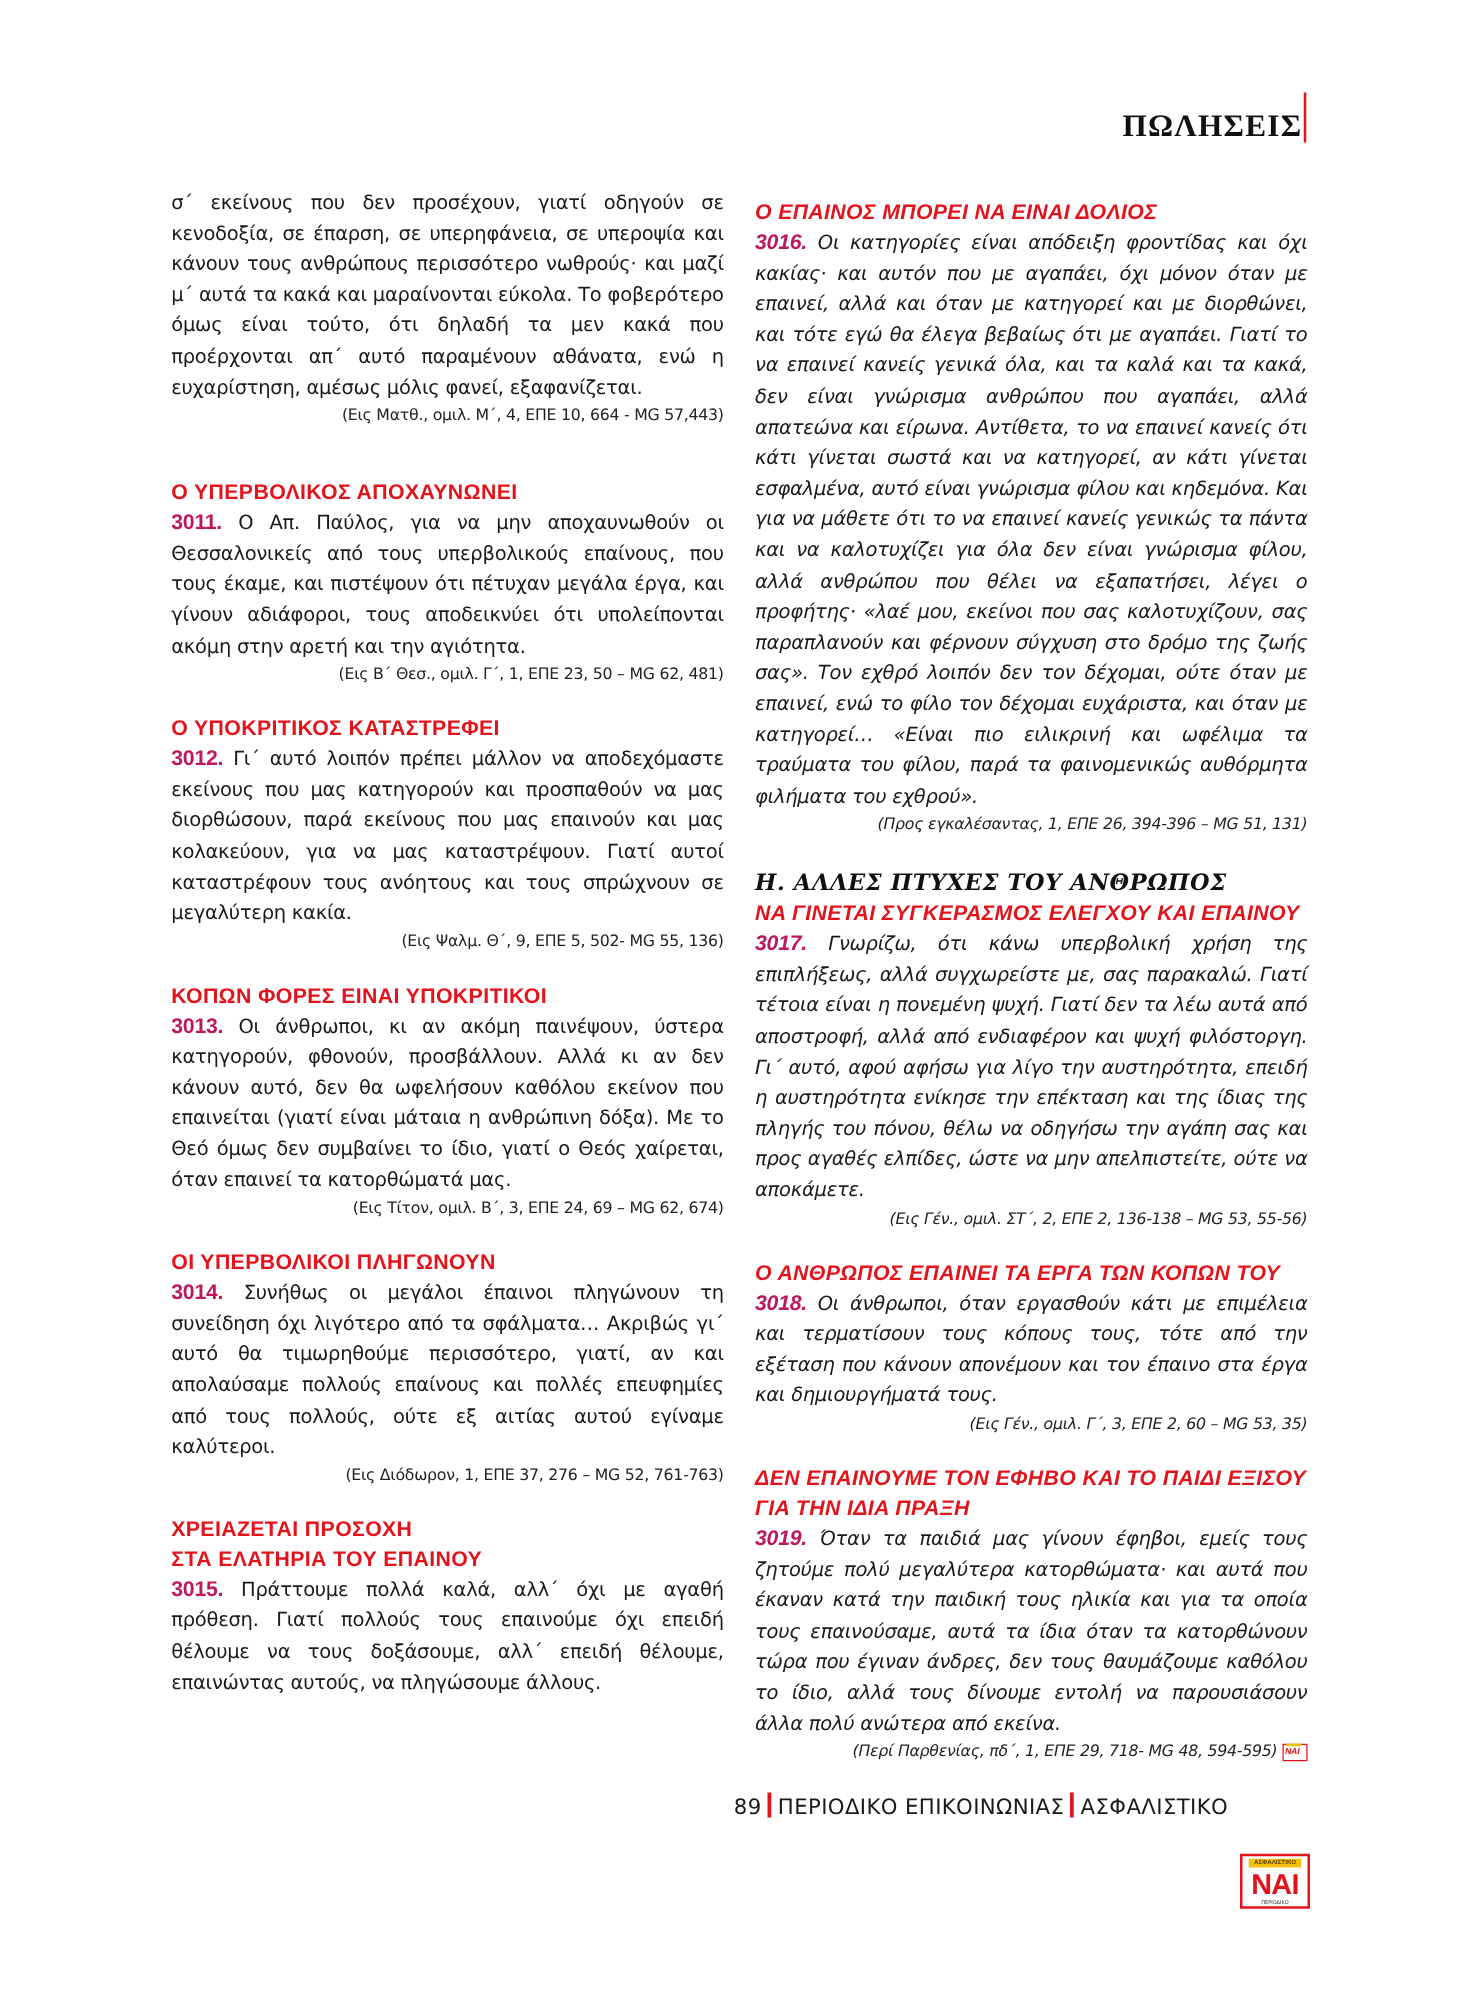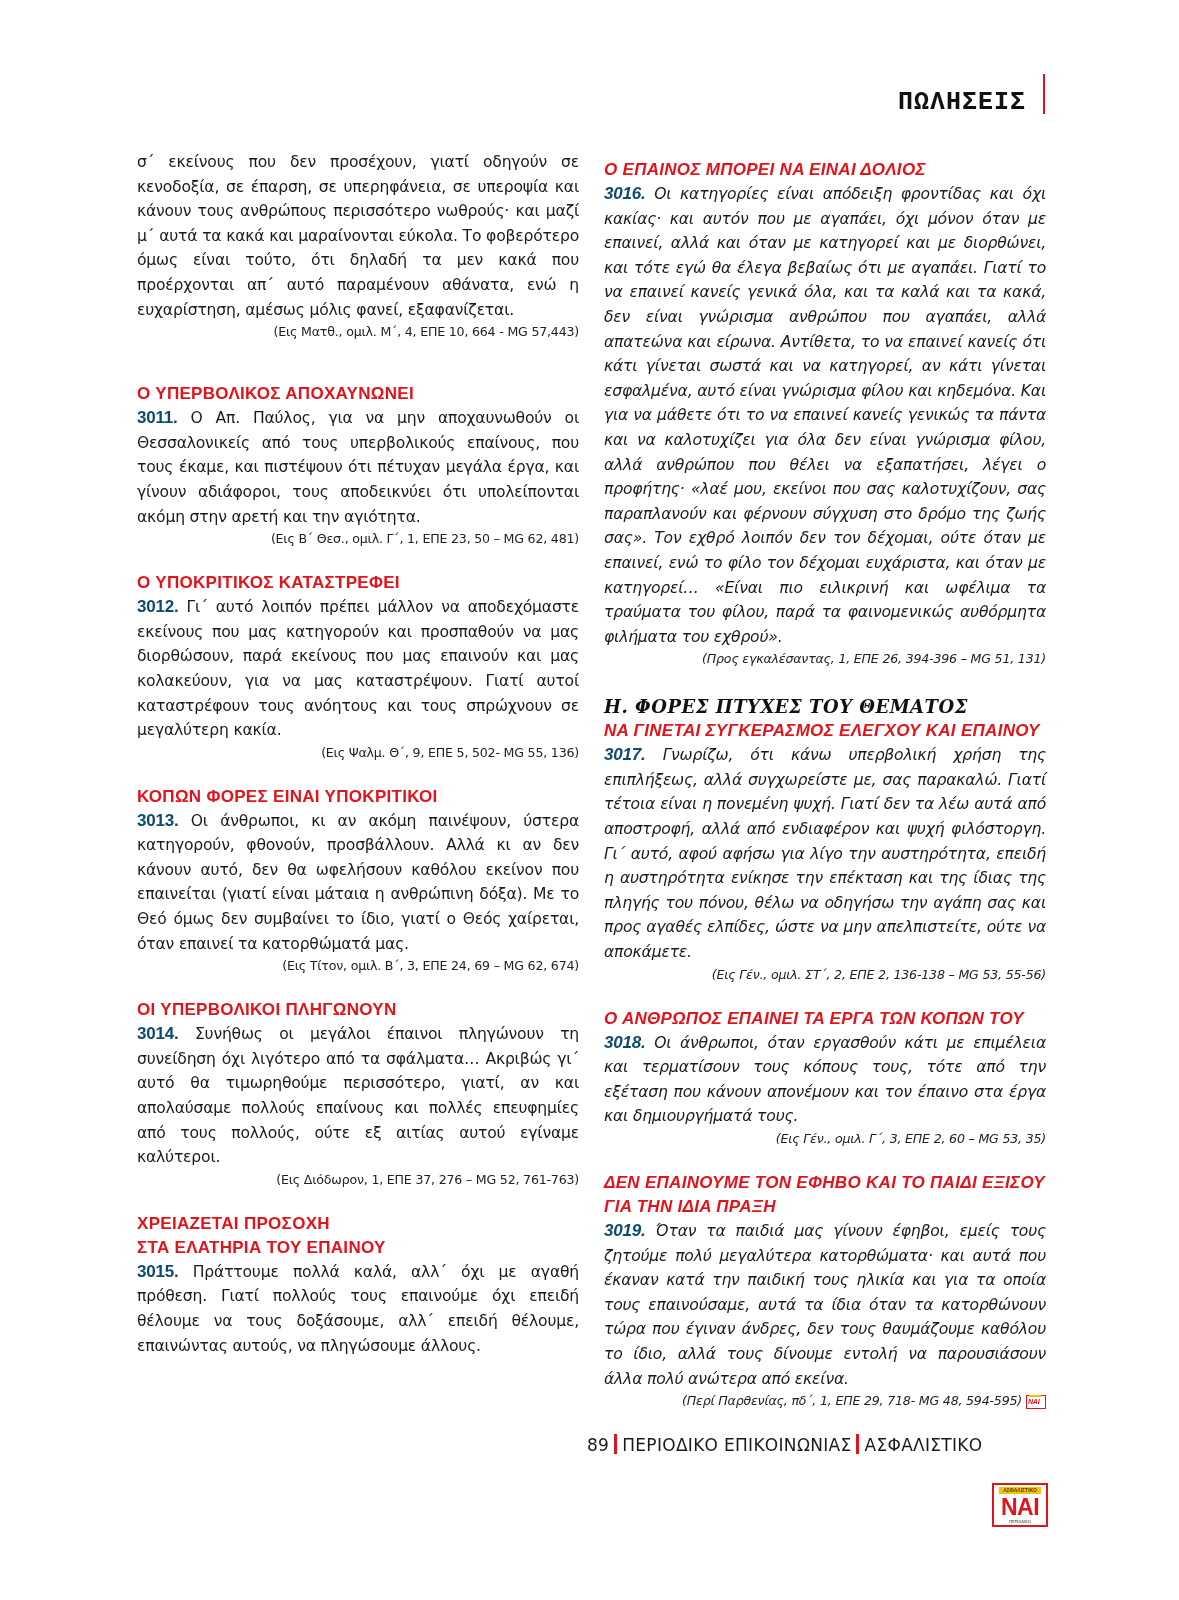--- a/index.html
+++ b/index.html
@@ -1,28 +1,28 @@
 <!DOCTYPE html>
 <html><head>
 <meta charset="utf-8">
 <style>
   html, body { margin:0; padding:0; background:#ffffff; }
   body { width:1179px; height:1600px; position:relative; overflow:hidden;
          font-family:"DejaVu Sans", "Liberation Sans", sans-serif; color:#1a1a1a; }
-  .section-label { position:absolute; left:898px; top:88px; font-family:Liberation Mono, monospace;
+  .section-label { position:absolute; left:898px; top:88px; font-family:Liberation Serif, serif;
                    font-weight:bold; font-size:25px; letter-spacing:1px; color:#111; }
   .section-rule { position:absolute; left:1043px; top:74px; width:2px; height:40px; background:#e3131b; }
   .col { position:absolute; top:150px; width:442px; }
   .col.left { left:137px; }
   .col.right { left:604px; top:158px;font-style:italic; }
   .text { font-size:15.6px; line-height:24.6px; text-align:justify; margin:0; letter-spacing:-0.2px; }
   .ref { font-size:12.6px; line-height:20px; text-align:right; margin:0; color:#222; letter-spacing:-0.2px; }
   .head { font-family:"Liberation Sans", sans-serif; font-weight:bold; color:#e3131b; font-size:17px;
           line-height:24px; margin:0; letter-spacing:0.3px; }
-  .num { font-family:"Liberation Sans", sans-serif; font-weight:bold; font-size:17px; color:#0c4a6e; }
+  .num { font-family:"Liberation Sans", sans-serif; font-weight:bold; font-size:17px; color:#be185d; }
   .chapter { font-family:"DejaVu Serif", "Liberation Serif", serif; font-weight:bold; font-size:18px;
              line-height:24px; margin:0; color:#111; letter-spacing:0.5px; }
   .entry { margin-top:22px; }
   .entry.first { margin-top:0; }
   .gap-chapter { margin-top:26px; }
   .nai-mini { display:inline-block; vertical-align:middle; width:18px; height:12px; border:1px solid #e3131b;
               position:relative; margin-left:4px; background:#fff; }
   .nai-mini span { position:absolute; left:1px; top:2px; font-family:"Liberation Sans", sans-serif;
                    font-weight:bold; font-size:7px; color:#e3131b; line-height:8px; }
   .nai-mini i { position:absolute; left:2px; top:-1px; width:12px; height:2px; background:#f4c20d; }
@@ -80,21 +80,21 @@
 </div>
 
 <div class="col right">
   <div class="entry first">
     <p class="head">Ο ΕΠΑΙΝΟΣ ΜΠΟΡΕΙ ΝΑ ΕΙΝΑΙ ΔΟΛΙΟΣ</p>
     <p class="text"><span class="num">3016.</span> <span>Οι κατηγορίες είναι απόδειξη φροντίδας και όχι κακίας· και αυτόν που με αγαπάει, όχι μόνον όταν με επαινεί, αλλά και όταν με κατηγορεί και με διορθώνει, και τότε εγώ θα έλεγα βεβαίως ότι με αγαπάει. Γιατί το να επαινεί κανείς γενικά όλα, και τα καλά και τα κακά, δεν είναι γνώρισμα ανθρώπου που αγαπάει, αλλά απατεώνα και είρωνα. Αντίθετα, το να επαινεί κανείς ότι κάτι γίνεται σωστά και να κατηγορεί, αν κάτι γίνεται εσφαλμένα, αυτό είναι γνώρισμα φίλου και κηδεμόνα. Και για να μάθετε ότι το να επαινεί κανείς γενικώς τα πάντα και να καλοτυχίζει για όλα δεν είναι γνώρισμα φίλου, αλλά ανθρώπου που θέλει να εξαπατήσει, λέγει ο προφήτης· «λαέ μου, εκείνοι που σας καλοτυχίζουν, σας παραπλανούν και φέρνουν σύγχυση στο δρόμο της ζωής σας». Τον εχθρό λοιπόν δεν τον δέχομαι, ούτε όταν με επαινεί, ενώ το φίλο τον δέχομαι ευχάριστα, και όταν με κατηγορεί… «Είναι πιο ειλικρινή και ωφέλιμα τα τραύματα του φίλου, παρά τα φαινομενικώς αυθόρμητα φιλήματα του εχθρού».</span></p>
     <p class="ref">(Προς εγκαλέσαντας, 1, ΕΠΕ 26, 394-396 – MG 51, 131)</p>
   </div>
 
   <div class="gap-chapter">
-    <p class="chapter">Η. ΦΟΡΕΣ ΠΤΥΧΕΣ ΤΟΥ ΘΕΜΑΤΟΣ</p>
+    <p class="chapter">Η. ΑΛΛΕΣ ΠΤΥΧΕΣ ΤΟΥ ΑΝΘΡΩΠΟΣ</p>
     <div>
       <p class="head">ΝΑ ΓΙΝΕΤΑΙ ΣΥΓΚΕΡΑΣΜΟΣ ΕΛΕΓΧΟΥ ΚΑΙ ΕΠΑΙΝΟΥ</p>
       <p class="text"><span class="num">3017.</span> <span>Γνωρίζω, ότι κάνω υπερβολική χρήση της επιπλήξεως, αλλά συγχωρείστε με, σας παρακαλώ. Γιατί τέτοια είναι η πονεμένη ψυχή. Γιατί δεν τα λέω αυτά από αποστροφή, αλλά από ενδιαφέρον και ψυχή φιλόστοργη. Γι΄ αυτό, αφού αφήσω για λίγο την αυστηρότητα, επειδή η αυστηρότητα ενίκησε την επέκταση και της ίδιας της πληγής του πόνου, θέλω να οδηγήσω την αγάπη σας και προς αγαθές ελπίδες, ώστε να μην απελπιστείτε, ούτε να αποκάμετε.</span></p>
       <p class="ref">(Εις Γέν., ομιλ. ΣΤ΄, 2, ΕΠΕ 2, 136-138 – MG 53, 55-56)</p>
     </div>
   </div>
 
   <div class="entry">
     <p class="head">Ο ΑΝΘΡΩΠΟΣ ΕΠΑΙΝΕΙ ΤΑ ΕΡΓΑ ΤΩΝ ΚΟΠΩΝ ΤΟΥ</p>
     <p class="text"><span class="num">3018.</span> <span>Οι άνθρωποι, όταν εργασθούν κάτι με επιμέλεια και τερματίσουν τους κόπους τους, τότε από την εξέταση που κάνουν απονέμουν και τον έπαινο στα έργα και δημιουργήματά τους.</span></p>

